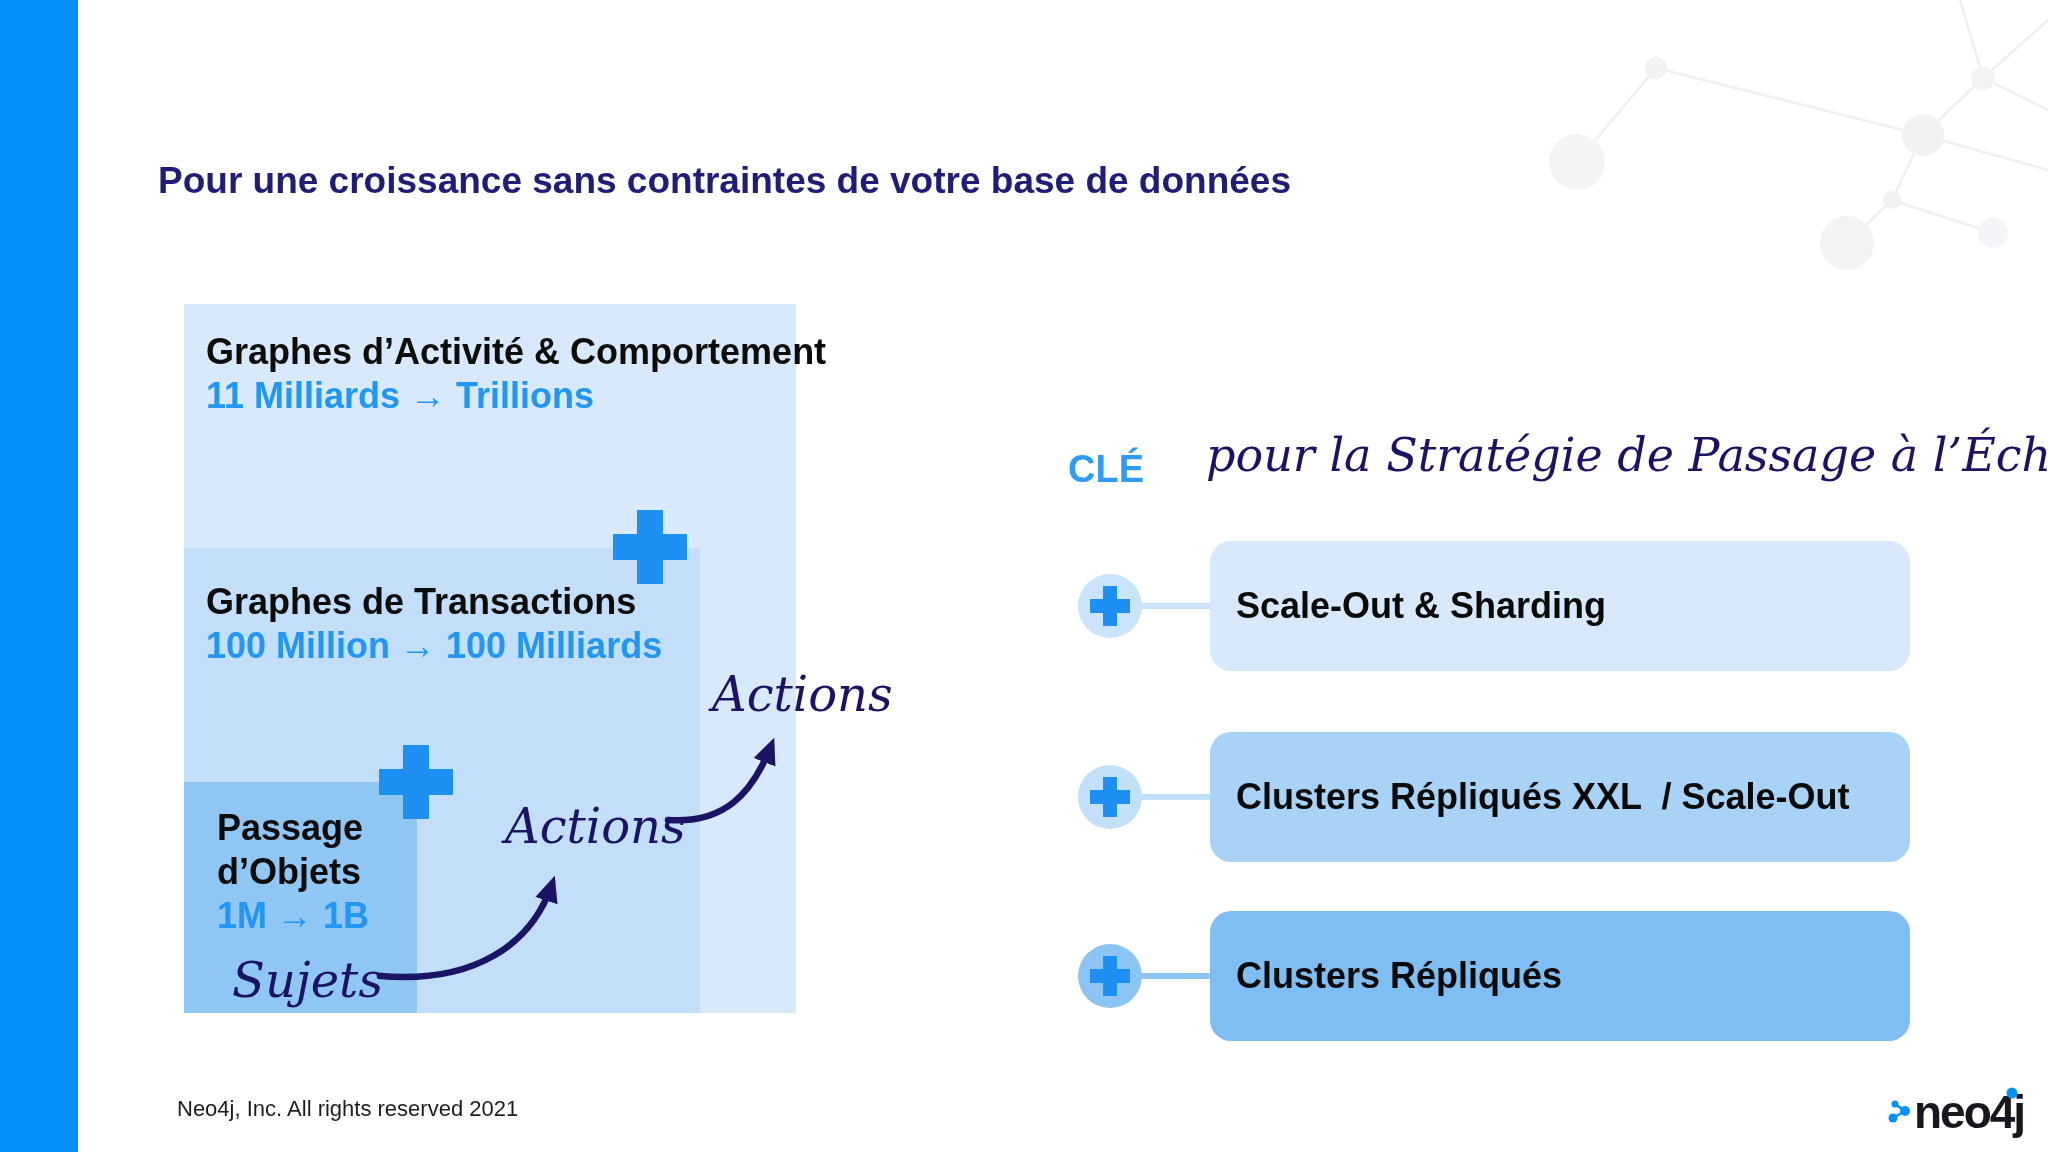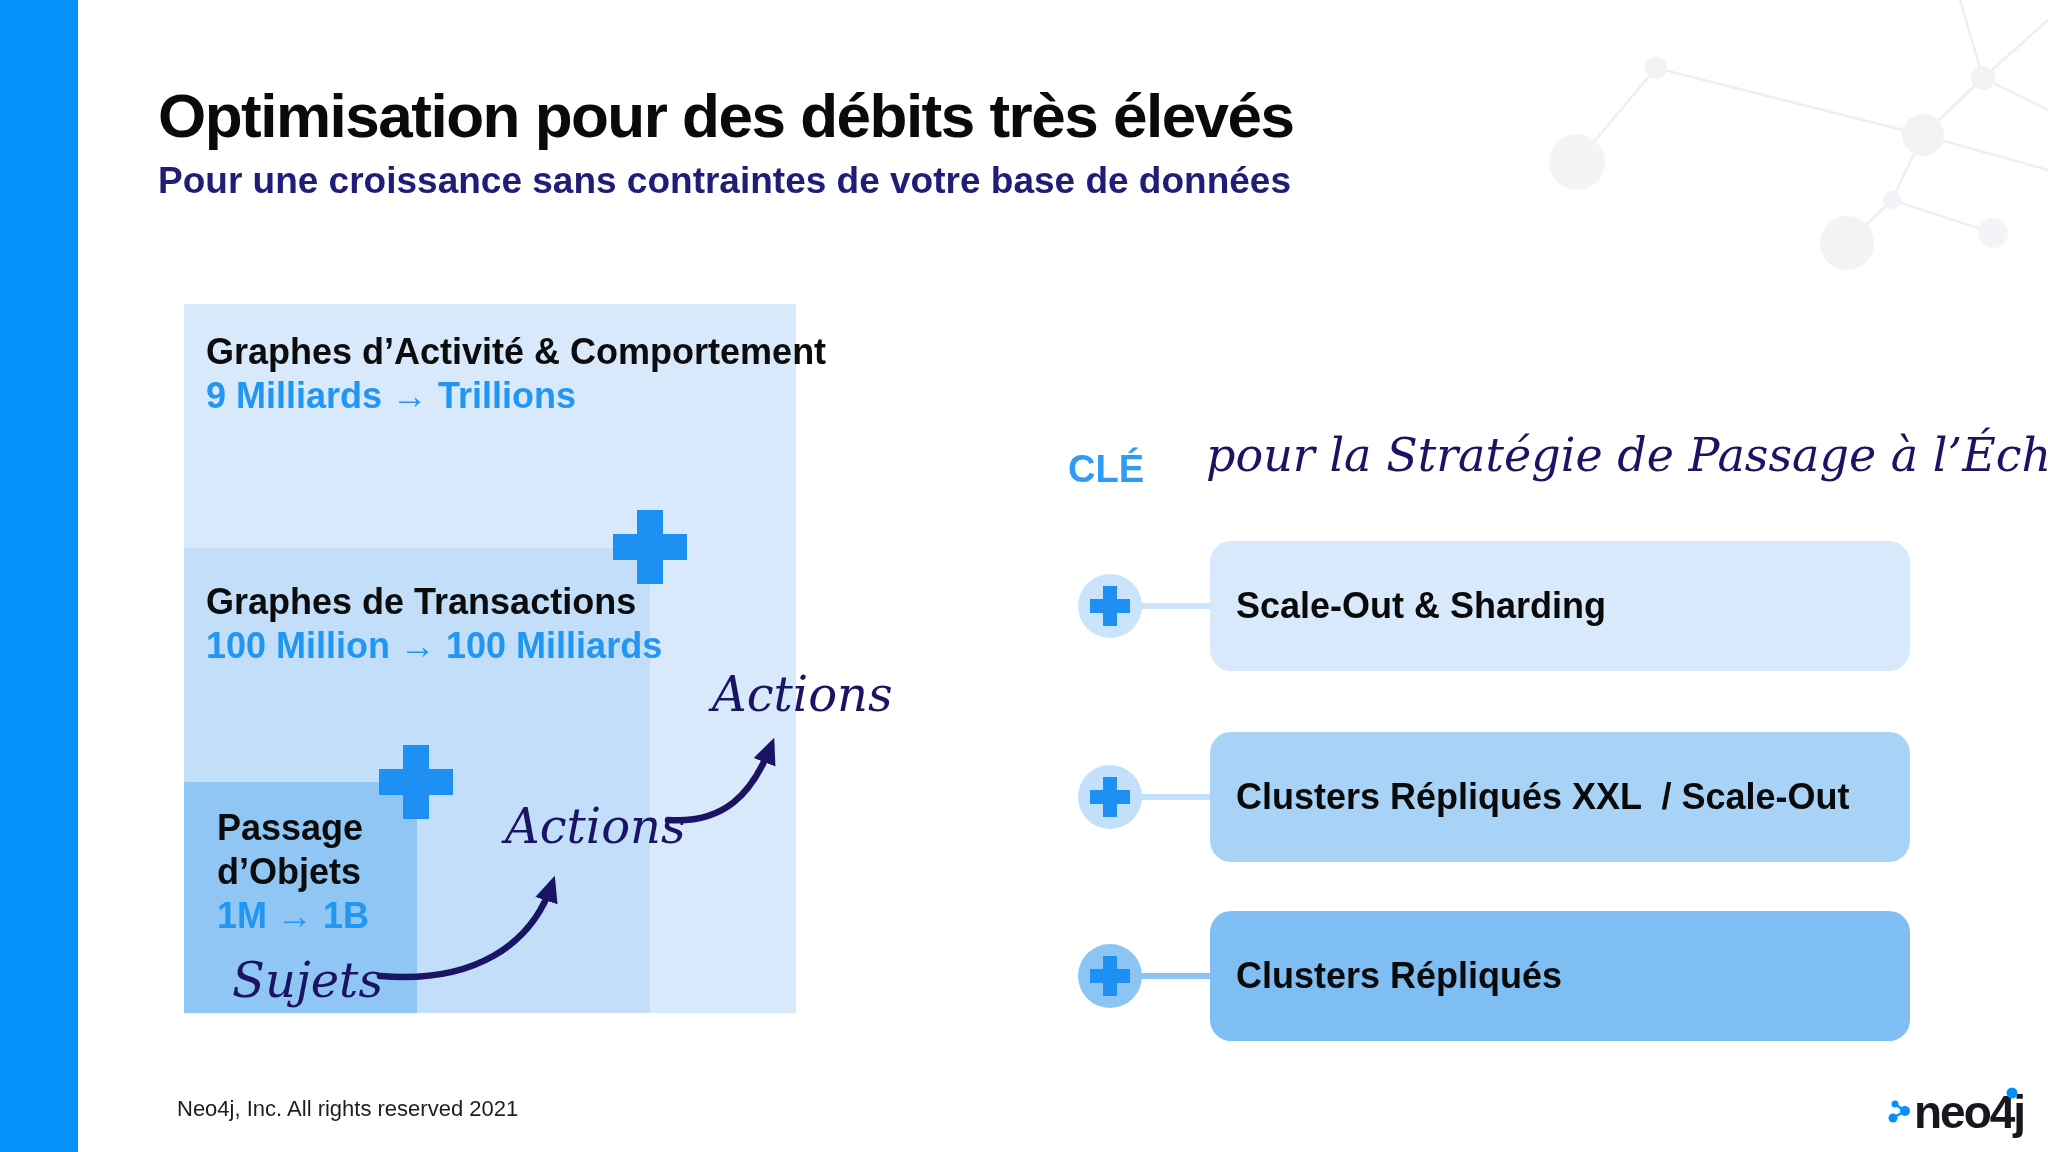--- a/index.html
+++ b/index.html
@@ -10,21 +10,21 @@
   
   .side-accent{position:absolute;left:0;top:0;width:78px;height:1152px;background:#0590FA;}
   
   .deco{position:absolute;left:1150px;top:0;width:898px;height:300px;z-index:0;}
   
   .title{position:absolute;left:158px;top:80px;font-size:62px;font-weight:bold;color:#0a0a0a;letter-spacing:-1.5px;white-space:nowrap;}
   .subtitle{position:absolute;left:158px;top:160px;font-size:37px;font-weight:bold;color:#201c78;white-space:nowrap;}
   
   .sq{position:absolute;}
   .sq-large{left:184px;top:304px;width:612px;height:709px;background:#D8E9FC;}
-  .sq-medium{left:184px;top:548px;width:466px;height:465px;background:#C2DEF9;}
+  .sq-medium{left:184px;top:548px;width:516px;height:465px;background:#C2DEF9;}
   .sq-small{left:184px;top:782px;width:233px;height:231px;background:#8FC6F3;}
   .sq-text{position:absolute;white-space:nowrap;line-height:44px;font-size:36px;font-weight:bold;}
   .sq-large .sq-text{left:22px;top:26px;}
   .sq-medium .sq-text{left:22px;top:32px;}
   .sq-small .sq-text{left:33px;top:24px;white-space:normal;}
   .sq-title{color:#0c0c0c;}
   .sq-range{color:#2196F3;}
   
   .plus{position:absolute;width:74px;height:74px;z-index:3;}
   .plus::before{content:"";position:absolute;left:24px;top:0;width:26px;height:74px;background:#1E8FF3;}
@@ -86,28 +86,27 @@
     </g>
     <circle cx="506" cy="68" r="11" fill="#f1f3f1"></circle>
     <circle cx="427" cy="162" r="28" fill="#f2f4f6"></circle>
     <circle cx="773" cy="135" r="21" fill="#f1f3f1"></circle>
     <circle cx="833" cy="78" r="12" fill="#f3f3f5"></circle>
     <circle cx="742" cy="200" r="9" fill="#f2f2f6"></circle>
     <circle cx="697" cy="243" r="27" fill="#f5f2f6"></circle>
     <circle cx="843" cy="233" r="15" fill="#f5f3f7"></circle>
   </svg>
 
-  <div class="title">Optimisation pour des débits très élevés</div>
   <div class="subtitle">Pour une croissance sans contraintes de votre base de données</div>
 
   <div>
     <div class="sq sq-large">
       <div class="sq-text">
         <div class="sq-title">Graphes d’Activité &amp; Comportement</div>
-        <div class="sq-range">9 Milliards → Trillions</div>
+        <div class="sq-range">11 Milliards → Trillions</div>
       </div>
     </div>
     <div class="sq sq-medium">
       <div class="sq-text">
         <div class="sq-title">Graphes de Transactions</div>
         <div class="sq-range">100 Million → 100 Milliards</div>
       </div>
     </div>
     <div class="sq sq-small">
       <div class="sq-text">

